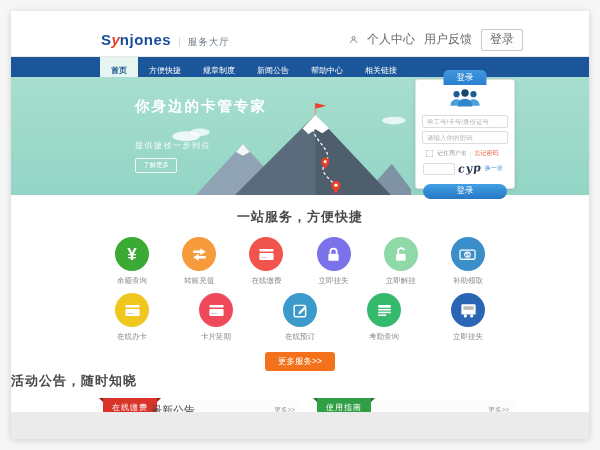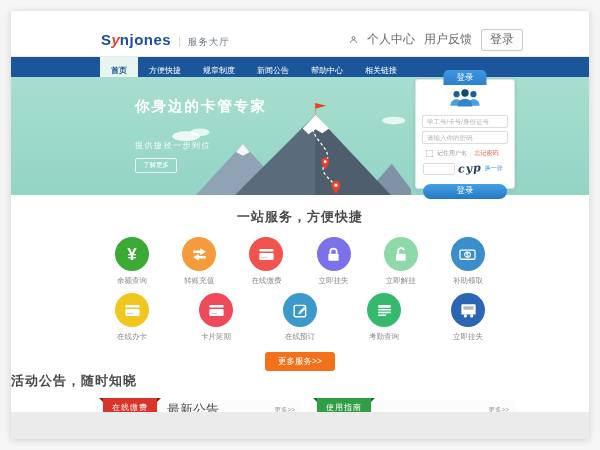--- a/index.html
+++ b/index.html
@@ -84,21 +84,21 @@
   .ribbon { position:absolute; left:8px; top:-2px; color:#fff; font-size:8px; letter-spacing:1px;
             padding:3.5px 9px 3px; cursor:pointer; white-space:nowrap; }
   .ribbon::before { content:""; position:absolute; left:-4px; top:0; border-style:solid;
                     border-width:0 4px 4px 0; border-color:transparent; }
   .ribbon::after  { content:""; position:absolute; right:-4px; top:0; border-style:solid;
                     border-width:4px 4px 0 0; border-color:transparent; }
   .ribbon.red::before  { border-right-color:#8f1d14; }
   .ribbon.red::after   { border-top-color:#8f1d14; }
   .ribbon.green::before{ border-right-color:#1c6b2c; }
   .ribbon.green::after { border-top-color:#1c6b2c; }
-  .panel-tab { position:absolute; left:72px; top:0; line-height:20px; font-size:13px; color:#444; cursor:pointer; }
+  .panel-tab { position:absolute; left:56px; top:0; line-height:20px; font-size:11px; color:#444; cursor:pointer; }
   .more-link { position:absolute; right:6px; top:0; line-height:20px; font-size:6.5px; color:#9a9a9a;
                text-decoration:none; cursor:pointer; }
   .bottom-gray { position:absolute; top:401px; left:0; right:0; bottom:0; background:#ebebeb; }
 </style>
 </head>
 <body>
 
 <div class="page">
 
   <header class="topbar">

